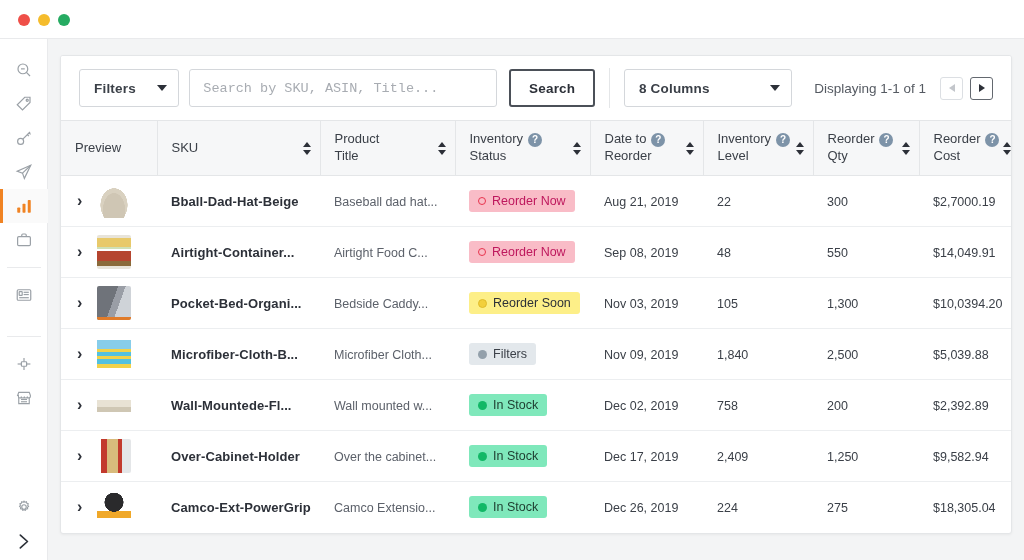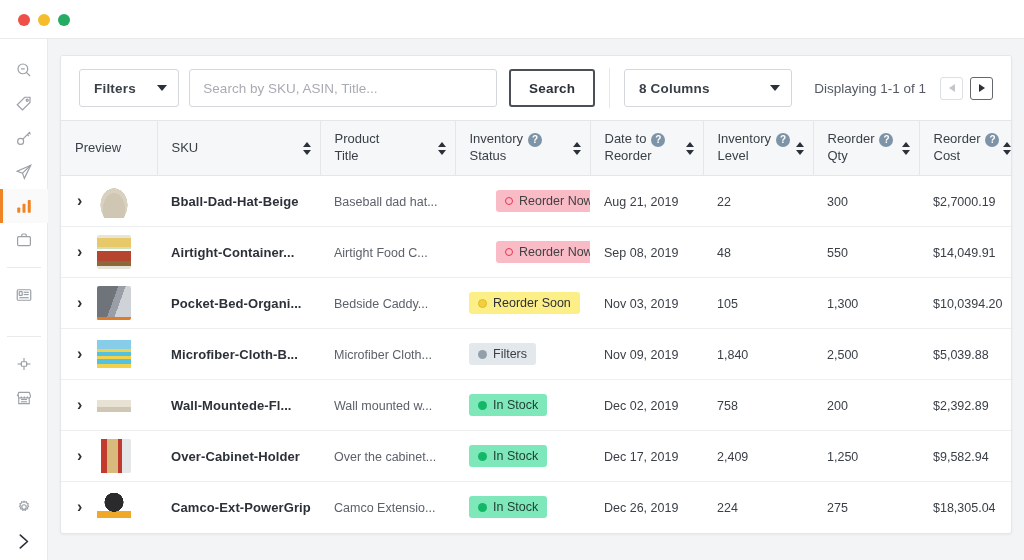--- a/index.html
+++ b/index.html
@@ -131,21 +131,21 @@
   .search-input {
     flex: 0 0 auto;
     width: 308px;
     height: 38px;
     margin-left: 10px;
     border: 1px solid #d4d7db;
     border-radius: 3px;
     padding: 0 13px;
     font-size: 13.5px;
     color: #3b4048;
-    font-family: Liberation Sans, sans-serif;
+    font-family: Liberation Mono, monospace;
     background: #fff;
     outline: none;
   }
   .search-input::placeholder { color: #a8acb2; }
 
   .search-btn {
     width: 88px; height: 38px;
     margin-left: 12px;
     background: #ffffff;
     border: 2px solid #4b5058;
@@ -311,21 +311,21 @@
     padding: 0 9px;
     border-radius: 3px;
     font-size: 12.5px;
     white-space: nowrap;
   }
   .badge .bdot {
     width: 9px; height: 9px;
     border-radius: 50%;
     flex: 0 0 auto;
   }
-  .badge.reorder-now   { background: #f9bcc7; color: #404040; margin-left: 27px; }
+  .badge.reorder-now   { background: #f9bcc7; color: #be185d; }
   .badge.reorder-now .bdot { background: transparent; border: 1.7px solid #e8344e; width: 8px; height: 8px; }
   .badge.reorder-soon  { background: #fdef88; color: #2c3038; }
   .badge.reorder-soon .bdot { background: #f2cf3c; border: 1px solid #e0bc2a; }
   .badge.excess        { background: #e3e8ec; color: #3b4048; }
   .badge.excess .bdot  { background: #93a0ab; }
   .badge.in-stock      { background: #7fe8bb; color: #1d3b2e; }
   .badge.in-stock .bdot{ background: #12b866; }
 </style>
 </head>
 <body>

